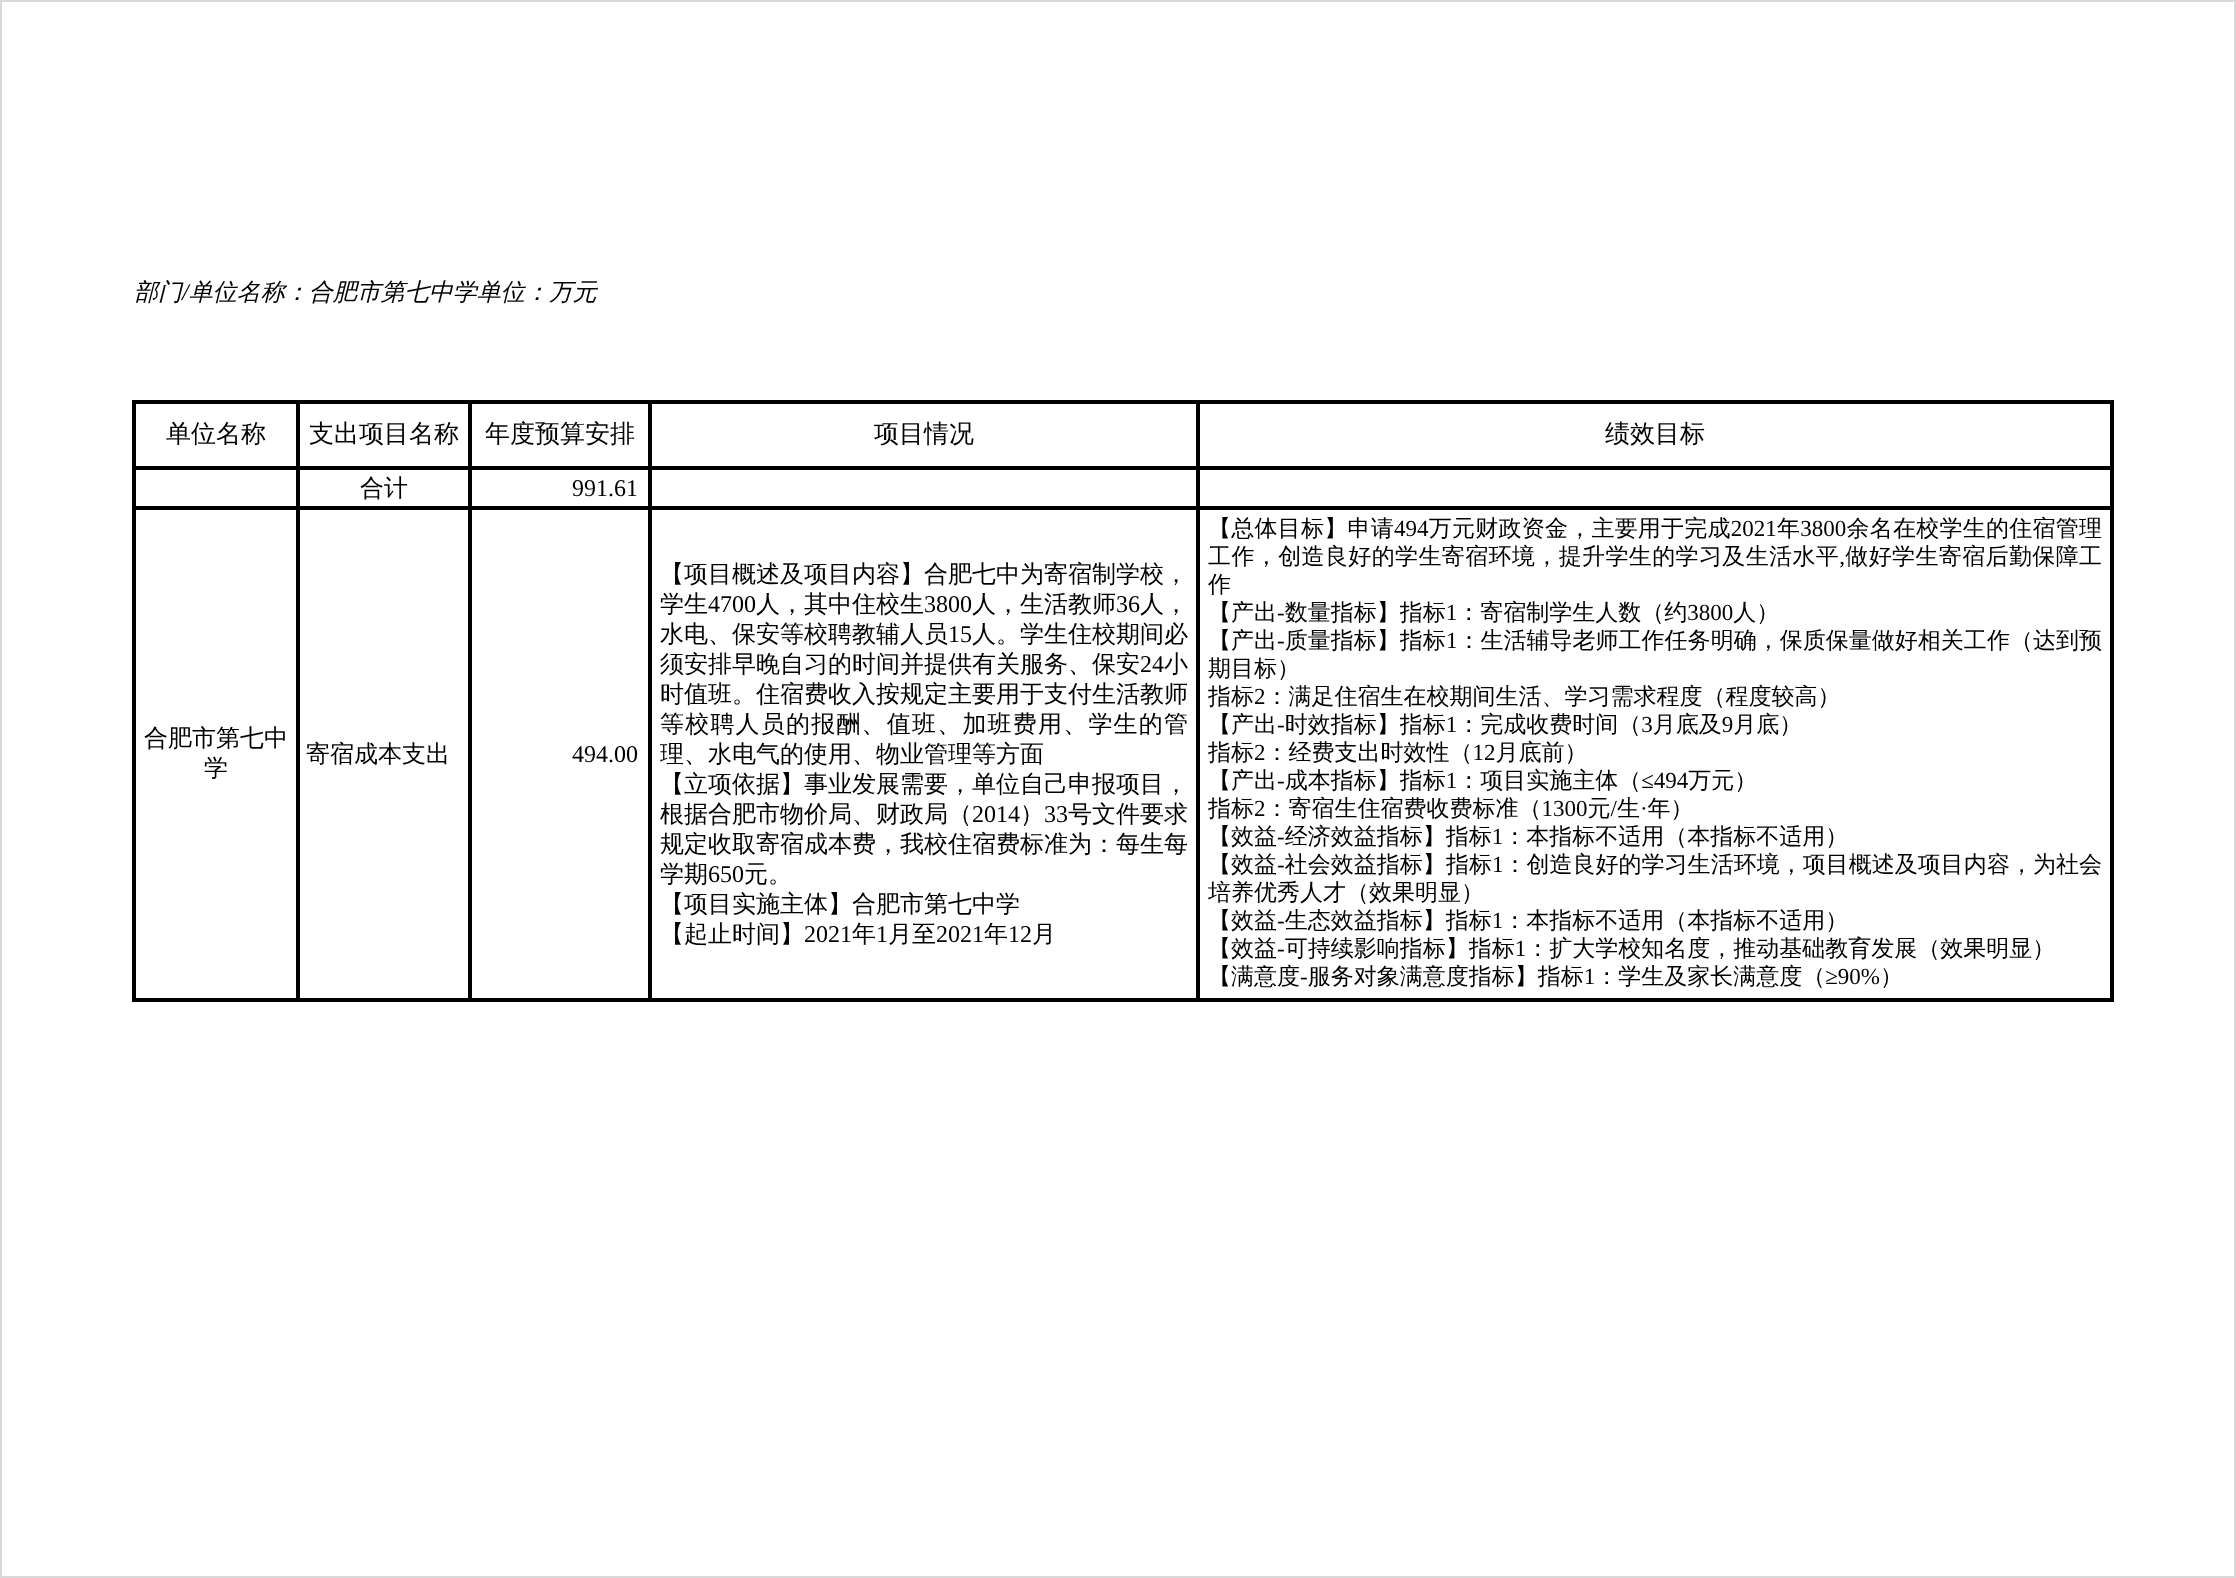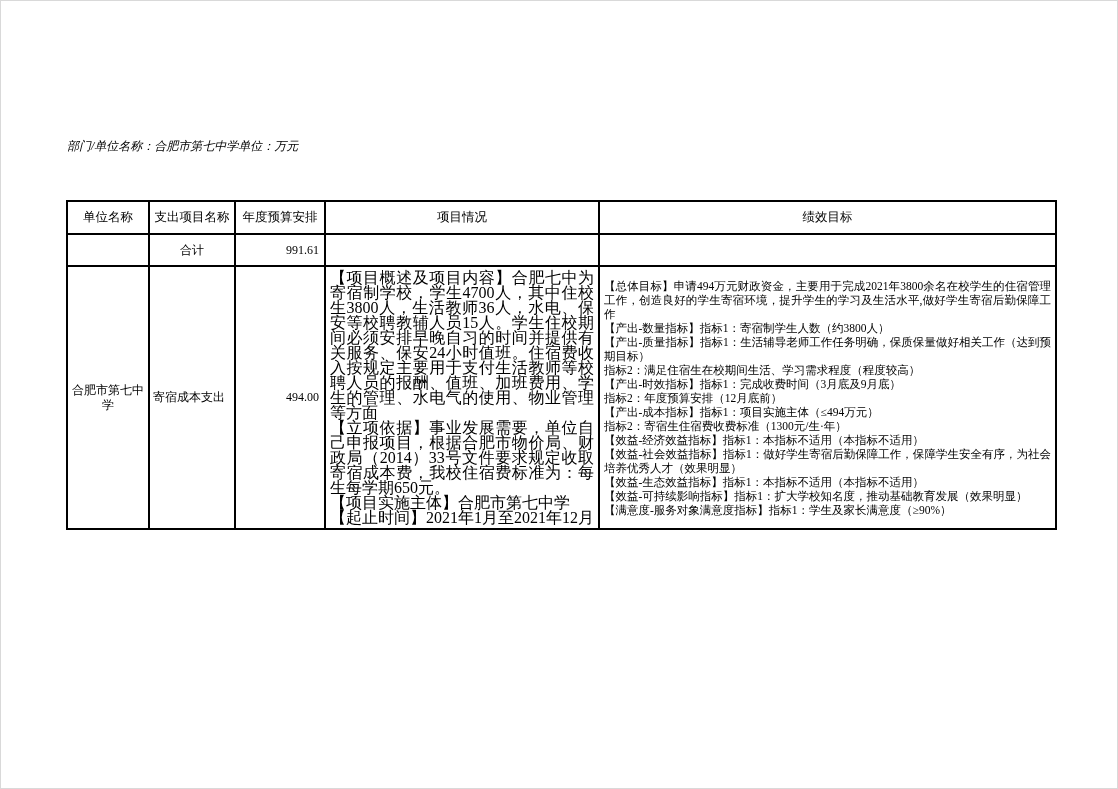--- a/index.html
+++ b/index.html
@@ -50,31 +50,31 @@
   .perf-table th, .perf-table td {
     border: 2px solid #000;
     vertical-align: middle;
     font-weight: normal;
   }
   .perf-table th {
     text-align: center;
     height: 33px;
     font-size: 12.5px;
   }
-  .row-summary td { height: 32px; }
+  .row-summary td { height: 20px; }
   .cell-center { text-align: center; }
   .cell-num { text-align: right; padding-right: 5px; }
   .cell-unitname { text-align: center; padding: 2px 3px; line-height: 15px; }
   .cell-projname { text-align: left; padding: 0 3px; line-height: 15px; }
   .cell-longtext {
     text-align: justify;
     vertical-align: middle;
     padding: 3px 4px;
   }
-  .cell-projinfo { line-height: 15px; font-size: 16px; }
+  .cell-projinfo { line-height: 15px; font-size: 12px; }
   .cell-perftarget { line-height: 14px; font-size: 11.5px; }
   .cell-projinfo p, .cell-perftarget p { text-align: justify; }
   .page-footer {
     position: absolute;
     top: 740px;
     left: 0;
     width: 100%;
     text-align: center;
     font-size: 13px;
     letter-spacing: 1px;
@@ -125,25 +125,25 @@
           <p>【立项依据】事业发展需要，单位自己申报项目，根据合肥市物价局、财政局（2014）33号文件要求规定收取寄宿成本费，我校住宿费标准为：每生每学期650元。</p>
           <p>【项目实施主体】合肥市第七中学</p>
           <p>【起止时间】2021年1月至2021年12月</p>
         </td>
         <td class="cell-longtext cell-perftarget">
           <p>【总体目标】申请494万元财政资金，主要用于完成2021年3800余名在校学生的住宿管理工作，创造良好的学生寄宿环境，提升学生的学习及生活水平,做好学生寄宿后勤保障工作</p>
           <p>【产出-数量指标】指标1：寄宿制学生人数（约3800人）</p>
           <p>【产出-质量指标】指标1：生活辅导老师工作任务明确，保质保量做好相关工作（达到预期目标）</p>
           <p>指标2：满足住宿生在校期间生活、学习需求程度（程度较高）</p>
           <p>【产出-时效指标】指标1：完成收费时间（3月底及9月底）</p>
-          <p>指标2：年度预算安排（12月底前）</p>
+          <p>指标2：经费支出时效性（12月底前）</p>
           <p>【产出-成本指标】指标1：项目实施主体（≤494万元）</p>
           <p>指标2：寄宿生住宿费收费标准（1300元/生·年）</p>
           <p>【效益-经济效益指标】指标1：本指标不适用（本指标不适用）</p>
-          <p>【效益-社会效益指标】指标1：做好学生寄宿后勤保障工作，保障学生安全有序，为社会培养优秀人才（效果明显）</p>
+          <p>【效益-社会效益指标】指标1：创造良好的学习生活环境，项目概述及项目内容，为社会培养优秀人才（效果明显）</p>
           <p>【效益-生态效益指标】指标1：本指标不适用（本指标不适用）</p>
           <p>【效益-可持续影响指标】指标1：扩大学校知名度，推动基础教育发展（效果明显）</p>
           <p>【满意度-服务对象满意度指标】指标1：学生及家长满意度（≥90%）</p>
         </td>
       </tr>
     </tbody>
   </table>
 
 
 </div>

